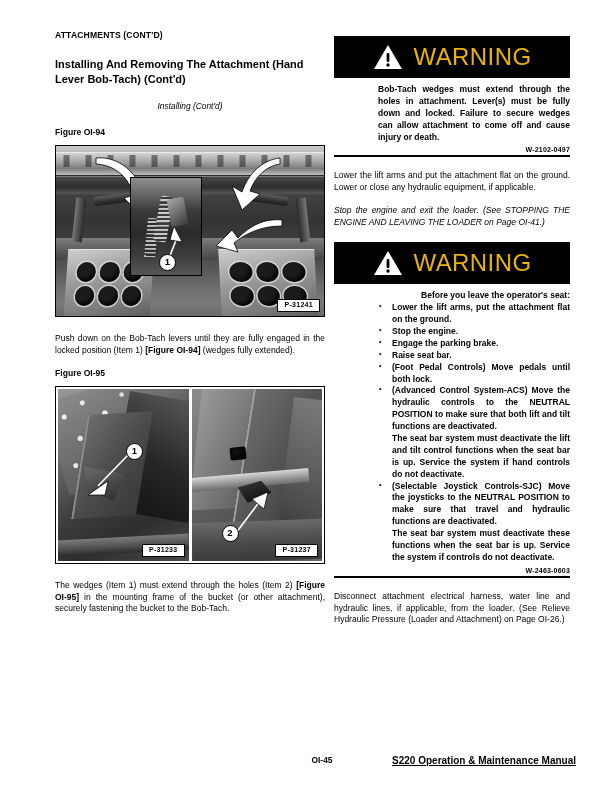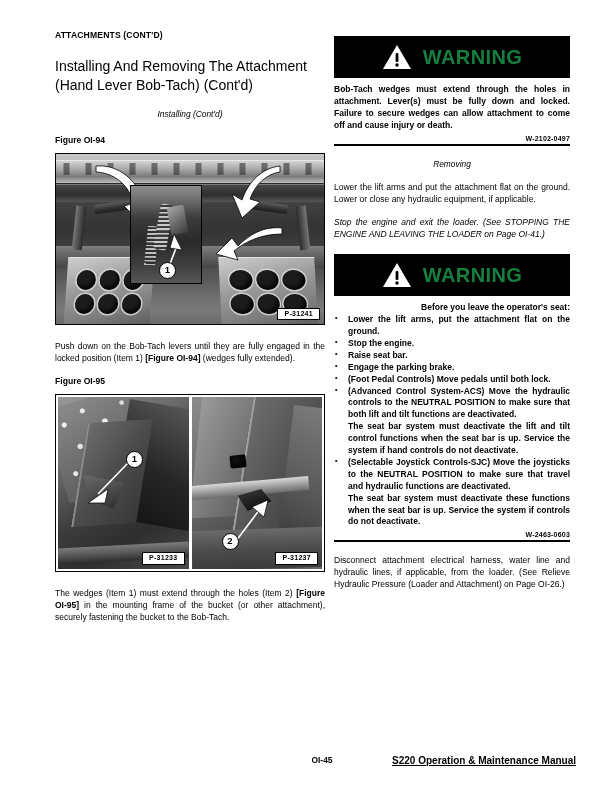--- a/index.html
+++ b/index.html
@@ -39,22 +39,22 @@
 
   
   .h-section {
     font-size: 8.6px;
     font-weight: bold;
     letter-spacing: 0.15px;
     margin: 0 0 16px 0;
     line-height: 1.25;
   }
   .h-sub {
-    font-size: 14px;
-    font-weight: normal;
+    font-size: 11px;
+    font-weight: bold;
     margin: 0 0 14px 0;
     line-height: 1.38;
   }
   .h-ital {
     font-size: 8.4px;
     font-style: italic;
     margin: 0 0 15px 0;
     line-height: 1.3;
     text-align: center;
   }
@@ -129,33 +129,34 @@
   .warn-bar {
     background: #000000;
     height: 42px;
     display: flex;
     align-items: center;
     justify-content: center;
     gap: 11px;
   }
   .warn-tri { display:block; }
   .warn-word {
-    color: #15803d;
-    font-size: 20px;
-    font-weight: bold;
+    color: #eab308;
+    font-size: 24px;
+    font-weight: normal;
     letter-spacing: 0.4px;
     line-height: 1;
     font-family: "Liberation Sans", sans-serif;
   }
   .warn-body {
     padding-top: 6px;
     font-size: 8.5px;
     font-weight: bold;
     line-height: 1.4;
     text-align: justify;
+    margin-left: 44px;
   }
   .warn-code {
     text-align: right;
     font-size: 7px;
     font-weight: bold;
     letter-spacing: 0.2px;
     margin-top: 3px;
   }
   .warn-rule {
     border-top: 2.4px solid #000;
@@ -528,21 +529,20 @@
             <circle cx="15" cy="21" r="1.7" fill="#000000"></circle>
           </svg>
         </span>
         <span class="warn-word">WARNING</span>
       </div>
       <div class="warn-body">Bob-Tach wedges must extend through the holes in attachment. Lever(s) must be fully down and locked. Failure to secure wedges can allow attachment to come off and cause injury or death.</div>
       <div class="warn-code">W-2102-0497</div>
       <div class="warn-rule"></div>
     </div>
 
-    <div class="h-ital" style="margin-top:12px;margin-bottom:13px;">Removing</div>
 
     <p class="body">Lower the lift arms and put the attachment flat on the ground. Lower or close any hydraulic equipment, if applicable.</p>
 
     <p class="body" style="margin-bottom:14px;font-style:italic;">Stop the engine and exit the loader. (See STOPPING THE ENGINE AND LEAVING THE LOADER on Page OI-41.)</p>
 
     <div class="warnbox">
       <div class="warn-bar">
         <span>
           <svg class="warn-tri" width="30" height="26" viewBox="0 0 30 26" aria-hidden="true">
             <path d="M15 1 L29 25 L1 25 Z" fill="#ffffff"></path>
@@ -550,22 +550,22 @@
             <circle cx="15" cy="21" r="1.7" fill="#000000"></circle>
           </svg>
         </span>
         <span class="warn-word">WARNING</span>
       </div>
       <div class="warn-body">
         <div style="text-align:right;">Before you leave the operator's seat:</div>
         <ul class="warn-list">
           <li>Lower the lift arms, put the attachment flat on the ground.</li>
           <li>Stop the engine.</li>
+          <li>Engage the parking brake.</li>
           <li>Raise seat bar.</li>
-          <li>Engage the parking brake.</li>
           <li>(Foot Pedal Controls) Move pedals until both lock.</li>
           <li>(Advanced Control System-ACS) Move the hydraulic controls to the NEUTRAL POSITION to make sure that both lift and tilt functions are deactivated.</li>
         </ul>
         <div class="sub-para">The seat bar system must deactivate the lift and tilt control functions when the seat bar is up. Service the system if hand controls do not deactivate.</div>
         <ul class="warn-list">
           <li>(Selectable Joystick Controls-SJC) Move the joysticks to the NEUTRAL POSITION to make sure that travel and hydraulic functions are deactivated.</li>
         </ul>
         <div class="sub-para">The seat bar system must deactivate these functions when the seat bar is up. Service the system if controls do not deactivate.</div>
       </div>
       <div class="warn-code">W-2463-0603</div>

